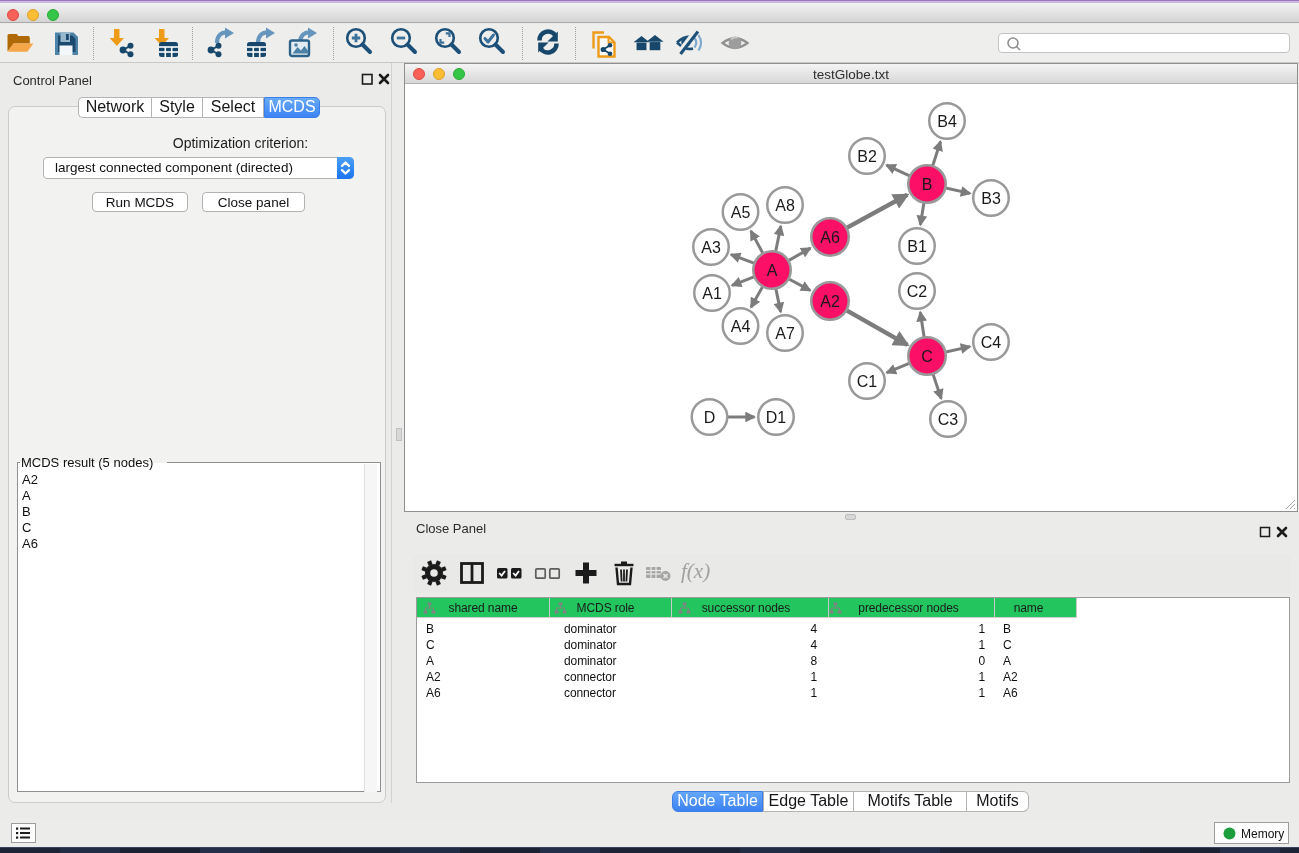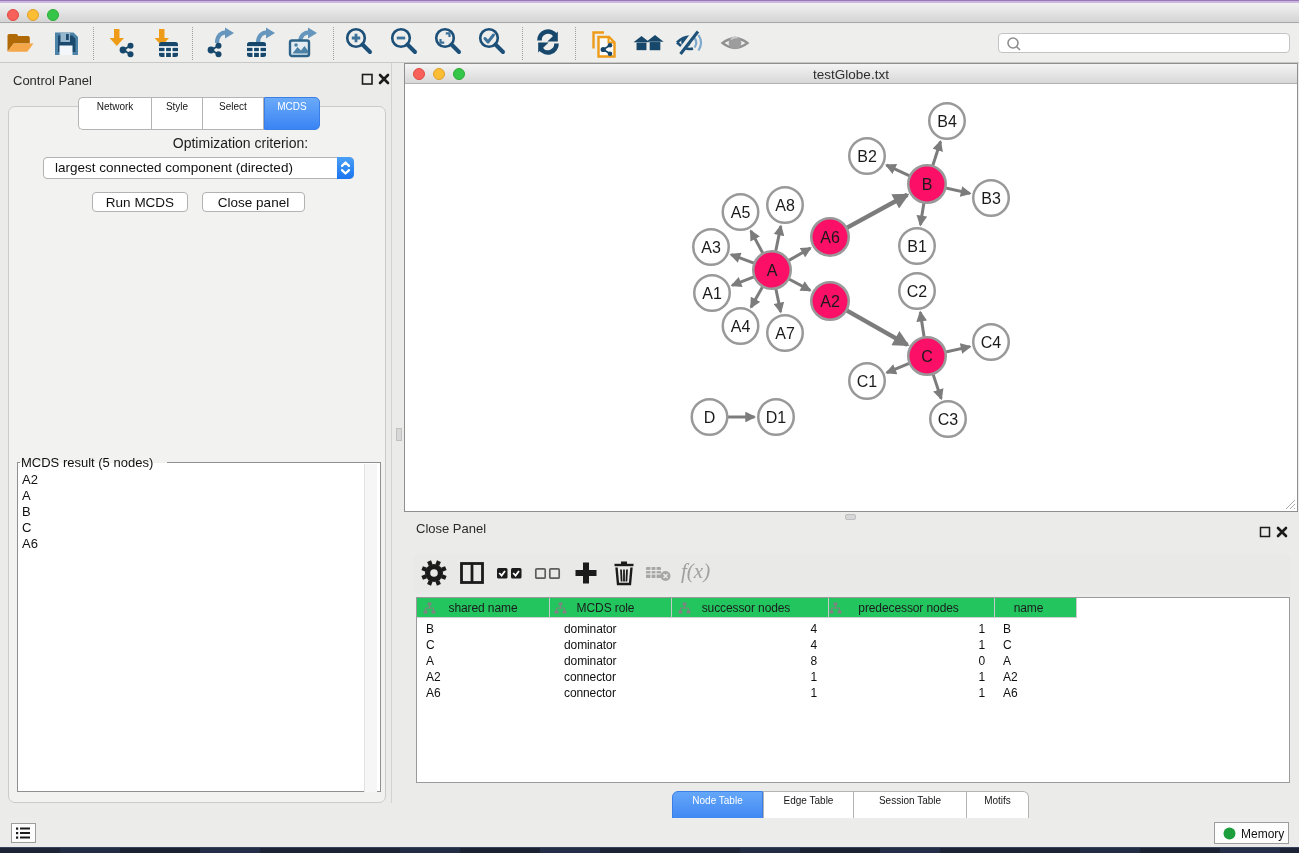--- a/index.html
+++ b/index.html
@@ -20,22 +20,22 @@
      border-bottom:1px solid #c8c8c7; }
   .tsep { position:absolute; top:3px; height:33px; width:0;
      border-left:1px dotted #9f9f9f; }
   .ticon { position:absolute; top:3px; width:34px; height:34px; }
   #searchbox { position:absolute; left:998px; top:9px; width:292px; height:20px;
      background:#fff; border:1px solid #c3c3c3; border-radius:4px; }
   
   #cp-title { left:13px; top:73px; font-size:13px; color:#2b2b2b; }
   #cp-box { left:8px; top:106px; width:378px; height:697px; background:#f2f2f1;
      border:1px solid #cbcbca; border-radius:7px; }
-  .seg { position:absolute; height:33px; background:#fff; border:1px solid #b4b4b4;
-     font-size:10px; color:#161616; text-align:center; line-height:17px; }
+  .seg { position:absolute; height:21px; background:#fff; border:1px solid #b4b4b4;
+     font-size:16px; color:#161616; text-align:center; line-height:17px; }
   .seg.sel { background:linear-gradient(#6aaaf9,#3a84f4); color:#fff; border-color:#3a7fe8; }
   #opt-label { left:0px; top:135px; width:393px; text-align:center; font-size:14px; color:#1c1c1c;margin-left:44px; }
   #dd { left:43px; top:157px; width:311px; height:22px; background:#fff;
      border:1px solid #b2b2b2; border-radius:4px; }
   #dd .txt { position:absolute; left:11px; top:2px; font-size:13.5px; color:#111; }
   #dd .step { position:absolute; right:-1px; top:-1px; width:17px; height:22px;
      background:linear-gradient(#4aa0f6,#1a74f0); border-radius:0 5px 5px 0; }
   .btn { position:absolute; height:20px; background:#fff; border:1px solid #b2b2b2;
      border-radius:4px; font-size:13.5px; color:#111; text-align:center; line-height:19px; }
   
@@ -428,21 +428,21 @@
   <div class="trow" style="left:586px;top:72px;">A2</div>
   <div class="trow" style="left:9px;top:88px;">A6</div>
   <div class="trow" style="left:147px;top:88px;">connector</div>
   <div class="trow" style="left:300px;top:88px;width:100px;text-align:right;">1</div>
   <div class="trow" style="left:468px;top:88px;width:100px;text-align:right;">1</div>
   <div class="trow" style="left:586px;top:88px;">A6</div>
 </div>
 
 <div class="seg" style="left:672px; top:791px; width:91px; border-radius:6px 0 0 6px; background:linear-gradient(#65a7f9,#3a82f2); color:#fff; border-color:#3a7fe8;">Node Table</div>
 <div class="seg" style="left:763px; top:791px; width:91px;">Edge Table</div>
-<div class="seg" style="left:854px; top:791px; width:113px; border-left:none;">Session Table</div>
+<div class="seg" style="left:854px; top:791px; width:113px; border-left:none;">Motifs Table</div>
 <div class="seg" style="left:967px; top:791px; width:62px; border-radius:0 6px 6px 0; border-left:none;">Motifs</div>
 
 <div class="abs" id="statusbar">
   <div id="listbtn"><svg width="23" height="18">
     <g stroke="#1c1c1c" stroke-width="2">
       <line x1="8" y1="4.5" x2="18" y2="4.5"></line>
           <line x1="8" y1="9" x2="18" y2="9"></line>
           <line x1="8" y1="13.5" x2="18" y2="13.5"></line>
     </g>
     <g fill="#1c1c1c">

